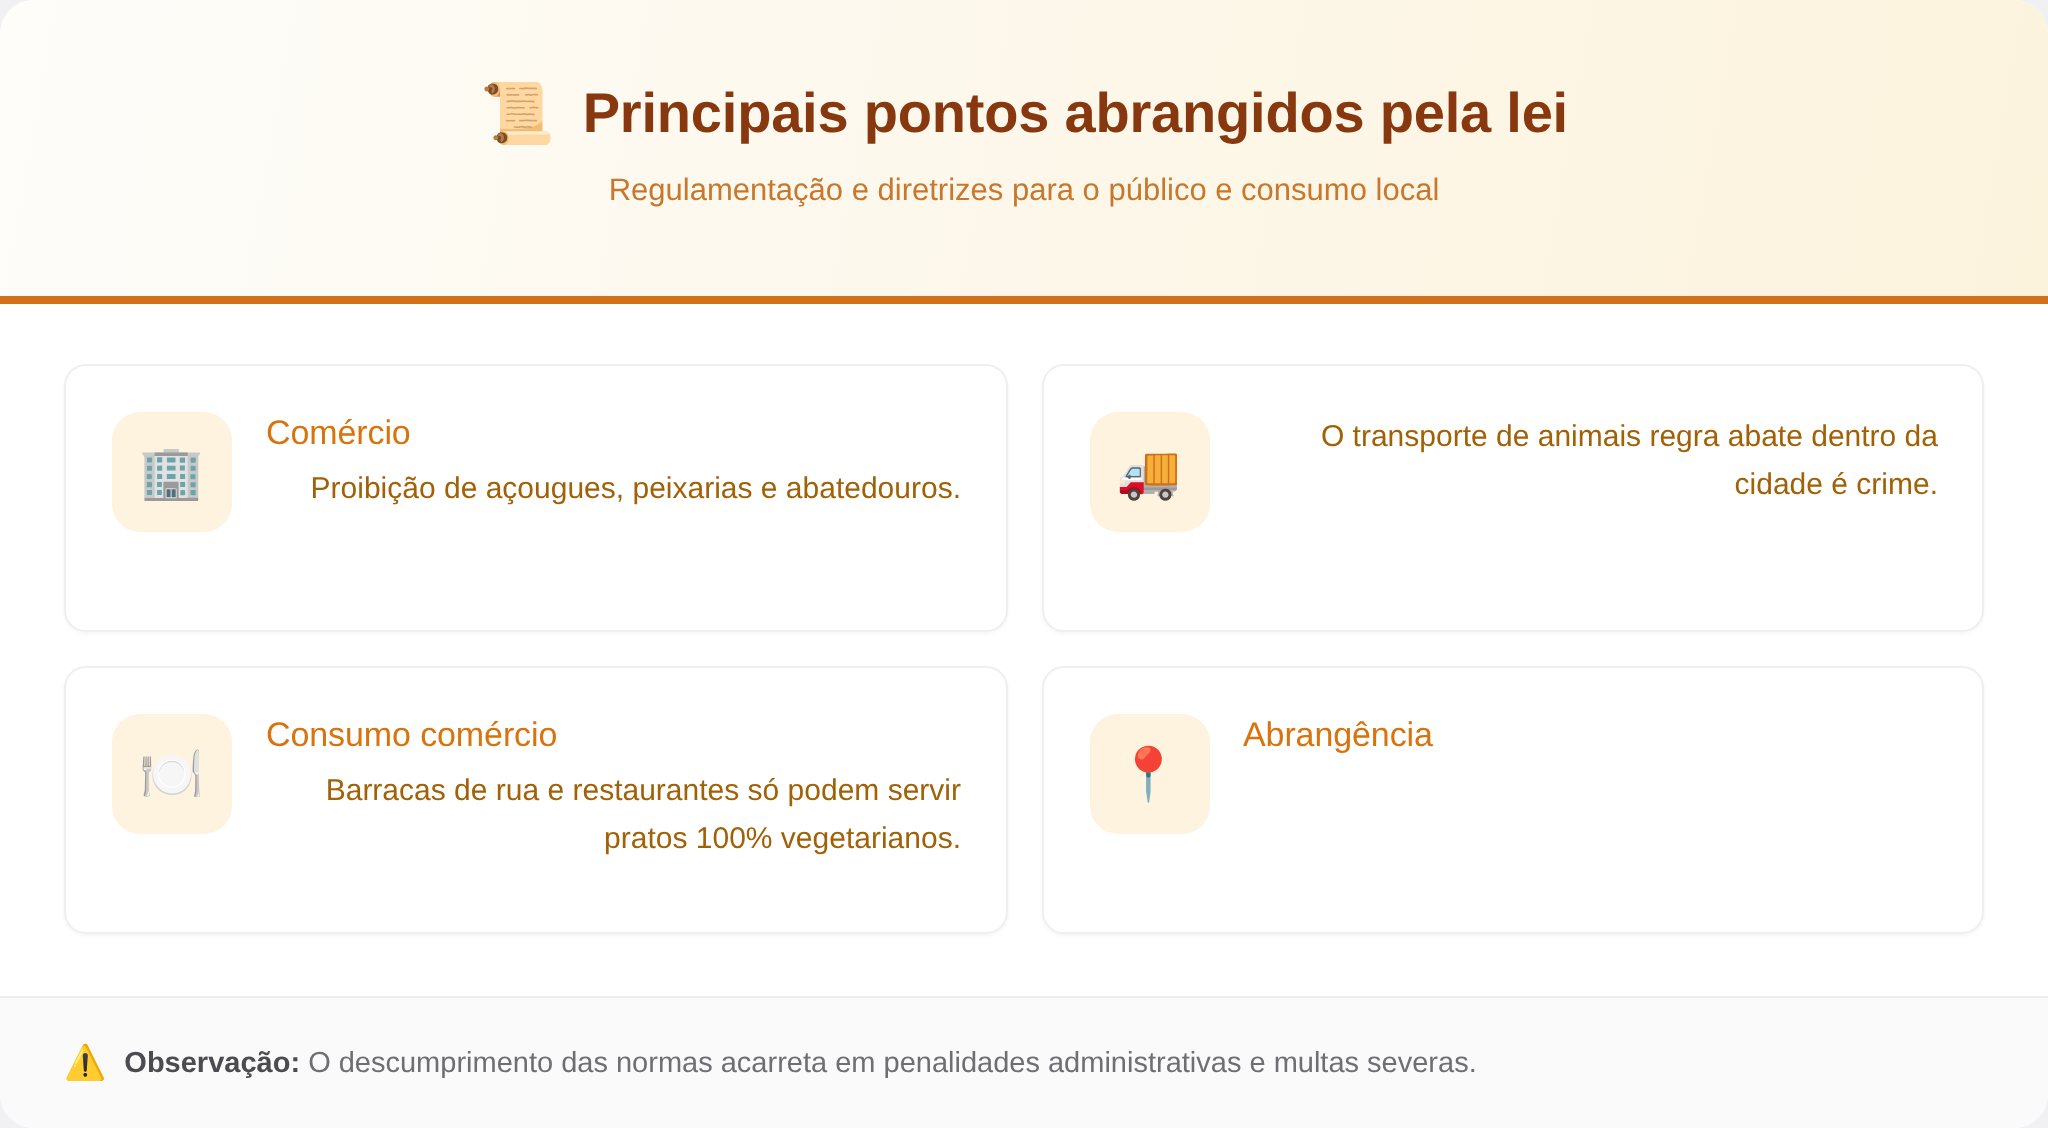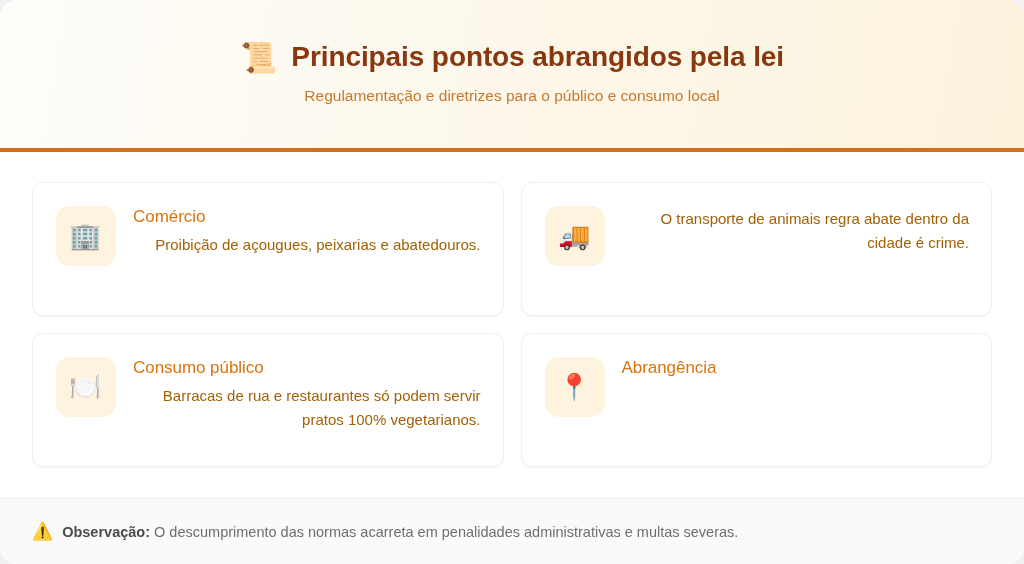--- a/index.html
+++ b/index.html
@@ -186,21 +186,21 @@
       <div class="card">
         <div class="icon-tile">🚚</div>
         <div class="card-text">
           <div class="card-desc">O transporte de animais regra abate dentro da cidade é crime.</div>
         </div>
       </div>
 
       <div class="card">
         <div class="icon-tile">🍽️</div>
         <div class="card-text">
-          <div class="card-title">Consumo público</div>
+          <div class="card-title">Consumo comércio</div>
           <div class="card-desc">Barracas de rua e restaurantes só podem servir pratos 100% vegetarianos.</div>
         </div>
       </div>
 
       <div class="card">
         <div class="icon-tile">📍</div>
         <div class="card-text">
           <div class="card-title">Abrangência</div>
         </div>
       </div>

